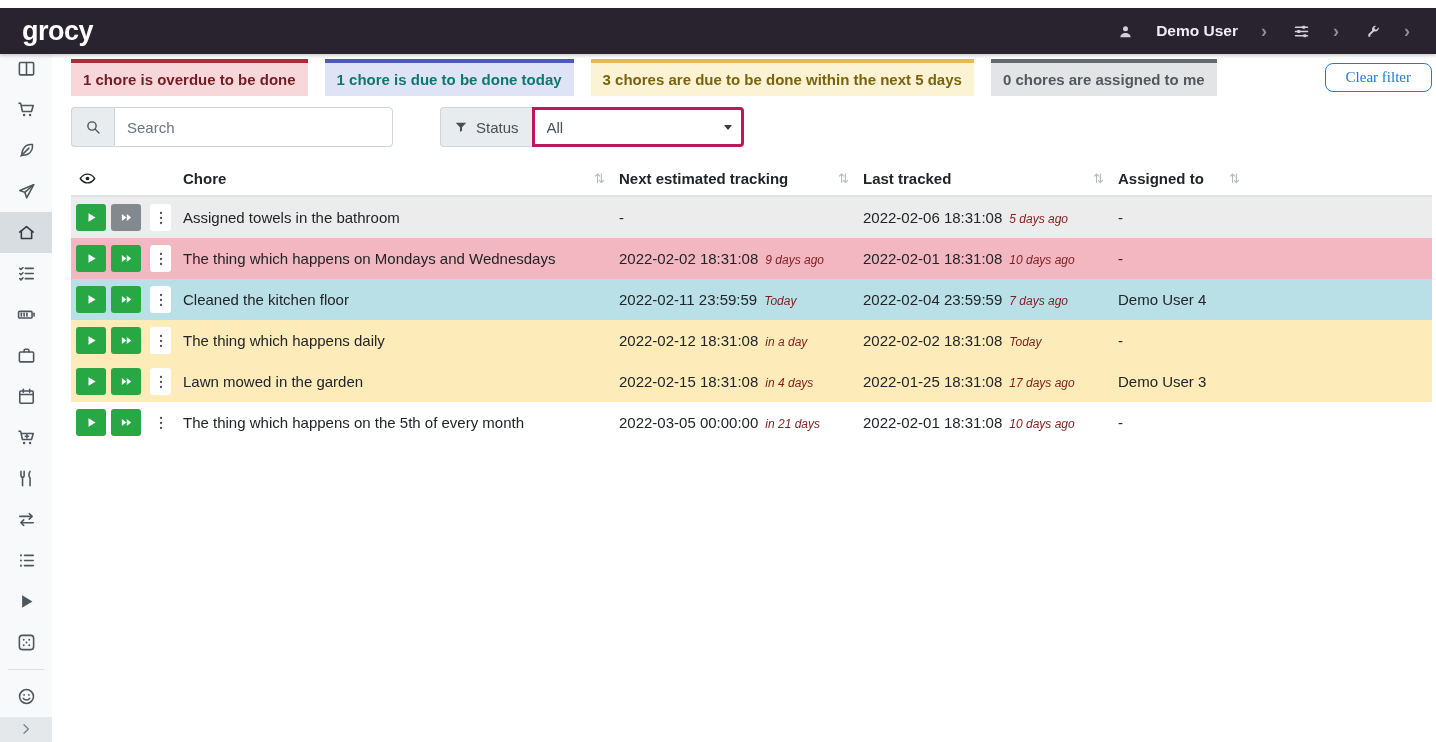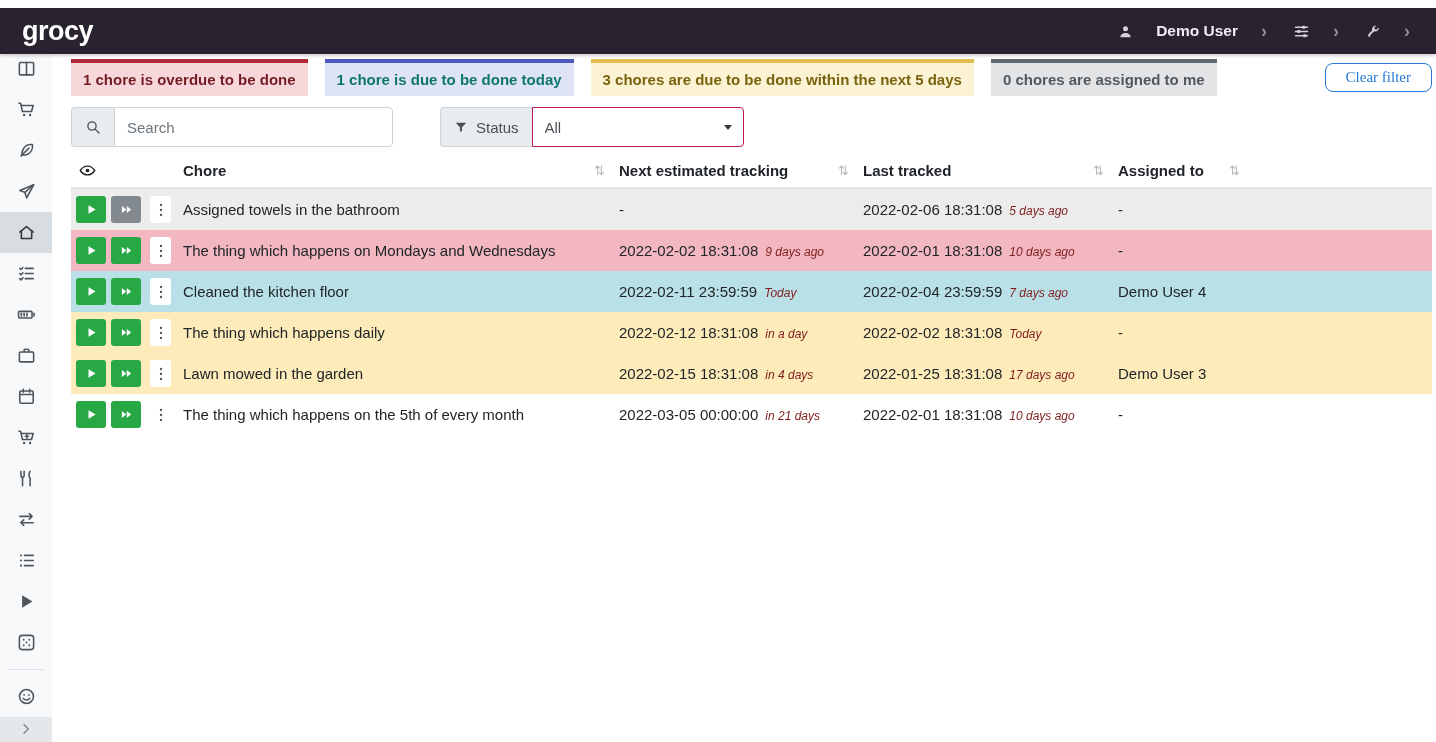--- a/index.html
+++ b/index.html
@@ -45,30 +45,30 @@
 
   
   .filter-row{display:flex;margin-top:11px;gap:47px}
   .input-group{display:flex;height:40px}
   .ig-pre{display:flex;align-items:center;gap:8px;background:#e9ecef;border:1px solid #ced4da;border-right:0;
     border-radius:4px 0 0 4px;padding:0 13px;color:#495057;font-size:15px;white-space:nowrap}
   .search-input{width:279px;border:1px solid #ced4da;border-radius:0 4px 4px 0;padding:0 12px;
     font-size:15px;color:#495057;outline:none;font-family:inherit}
   .search-input::placeholder{color:#6c757d}
   .select-wrap{position:relative}
-  .select-wrap select{appearance:none;-webkit-appearance:none;height:40px;border:1px solid #be185d;
+  .select-wrap select{appearance:none;-webkit-appearance:none;height:40px;border:3px solid #be185d;
     border-radius:0 4px 4px 0;background:#fff;font-size:15px;color:#495057;padding:0 28px 0 12px;
     font-family:inherit;outline:none;cursor:pointer}
   .select-wrap::after{content:"";position:absolute;right:12px;top:18px;border-left:4.5px solid transparent;
     border-right:4.5px solid transparent;border-top:5.5px solid #343a40;pointer-events:none}
   .sel-status{width:212px}
   .sel-assign{width:180px}
 
   
-  .table-wrap{margin-top:7px}
+  .table-wrap{margin-top:15px}
   table{width:100%;border-collapse:collapse;table-layout:fixed}
   thead th{font-size:15px;font-weight:700;text-align:left;padding:8px;border-bottom:2px solid #dfe3e7;
     color:#212529;position:relative;height:33px;cursor:pointer}
   th.th-ctl{padding-left:8px;cursor:default}
   .sort-ico{position:absolute;right:6px;top:9px;color:#b4b9be;font-size:13px;font-weight:400}
   tbody td{padding:7px 8px;font-size:15px;vertical-align:middle;height:41px;white-space:nowrap;overflow:hidden}
   td.td-ctl{padding:7px 0 7px 5px}
   tr.row-striped{background:#ececec}
   tr.row-overdue{background:#f2b7c0}
   tr.row-today{background:#b9e0e6}

